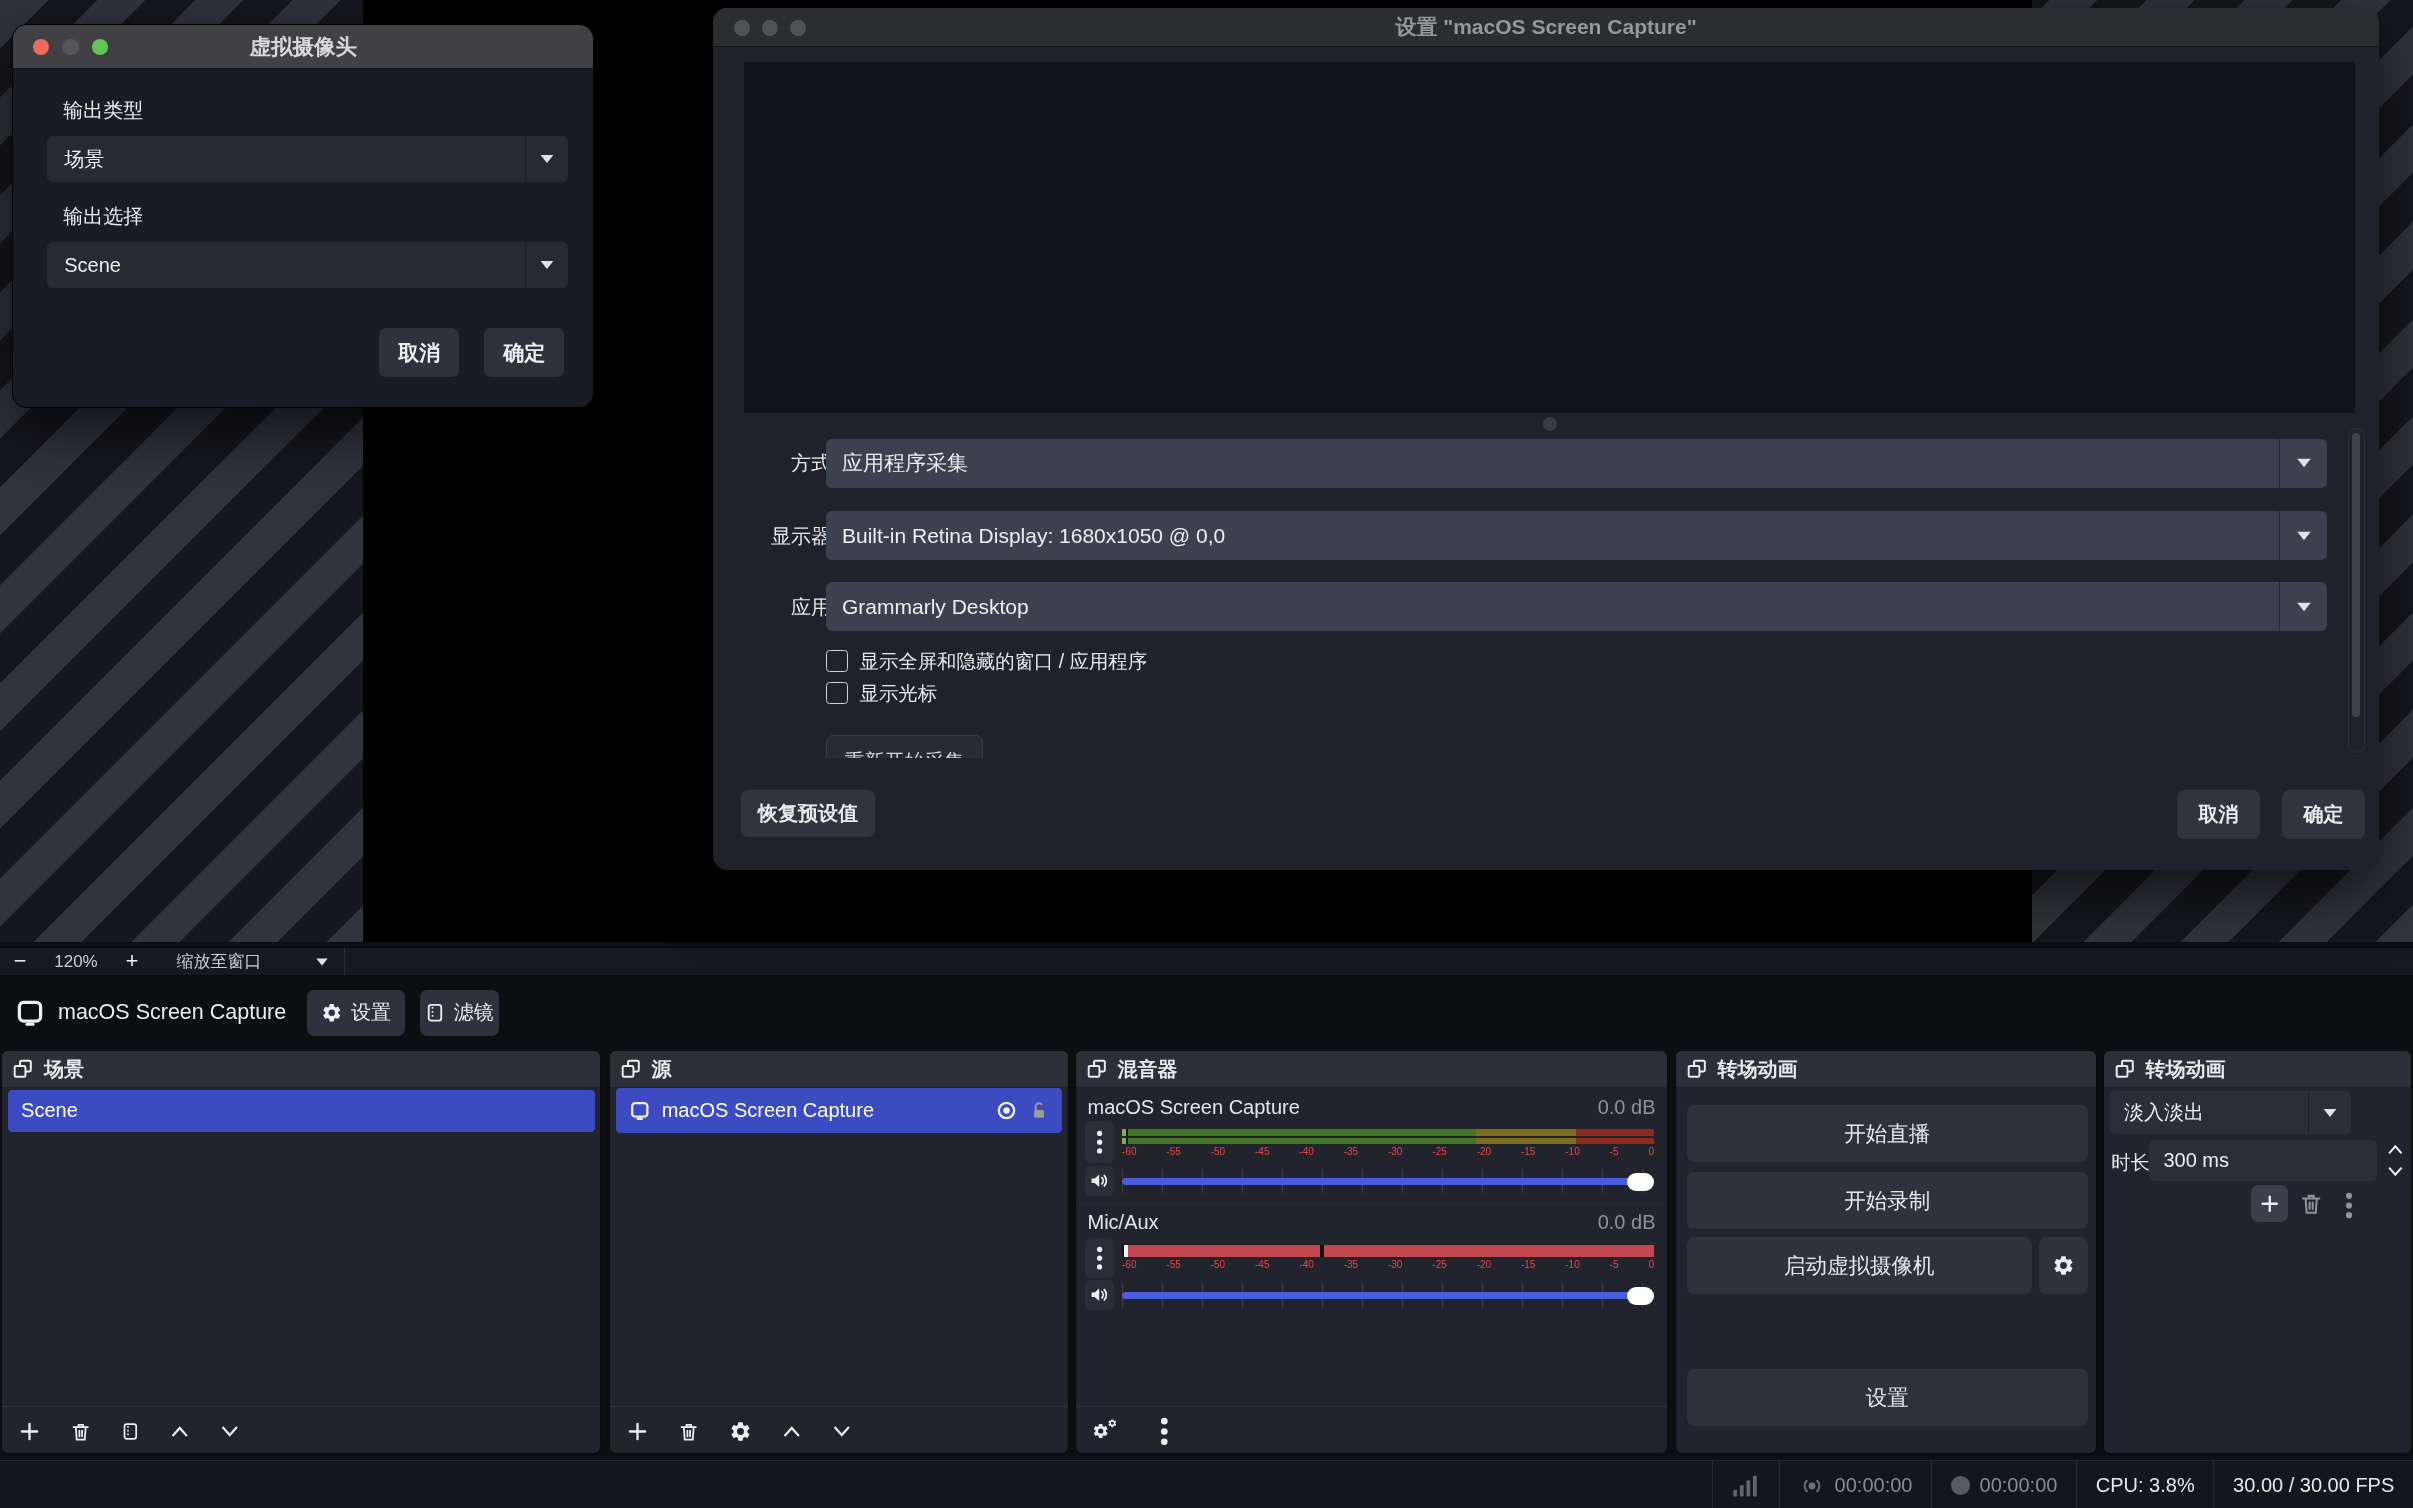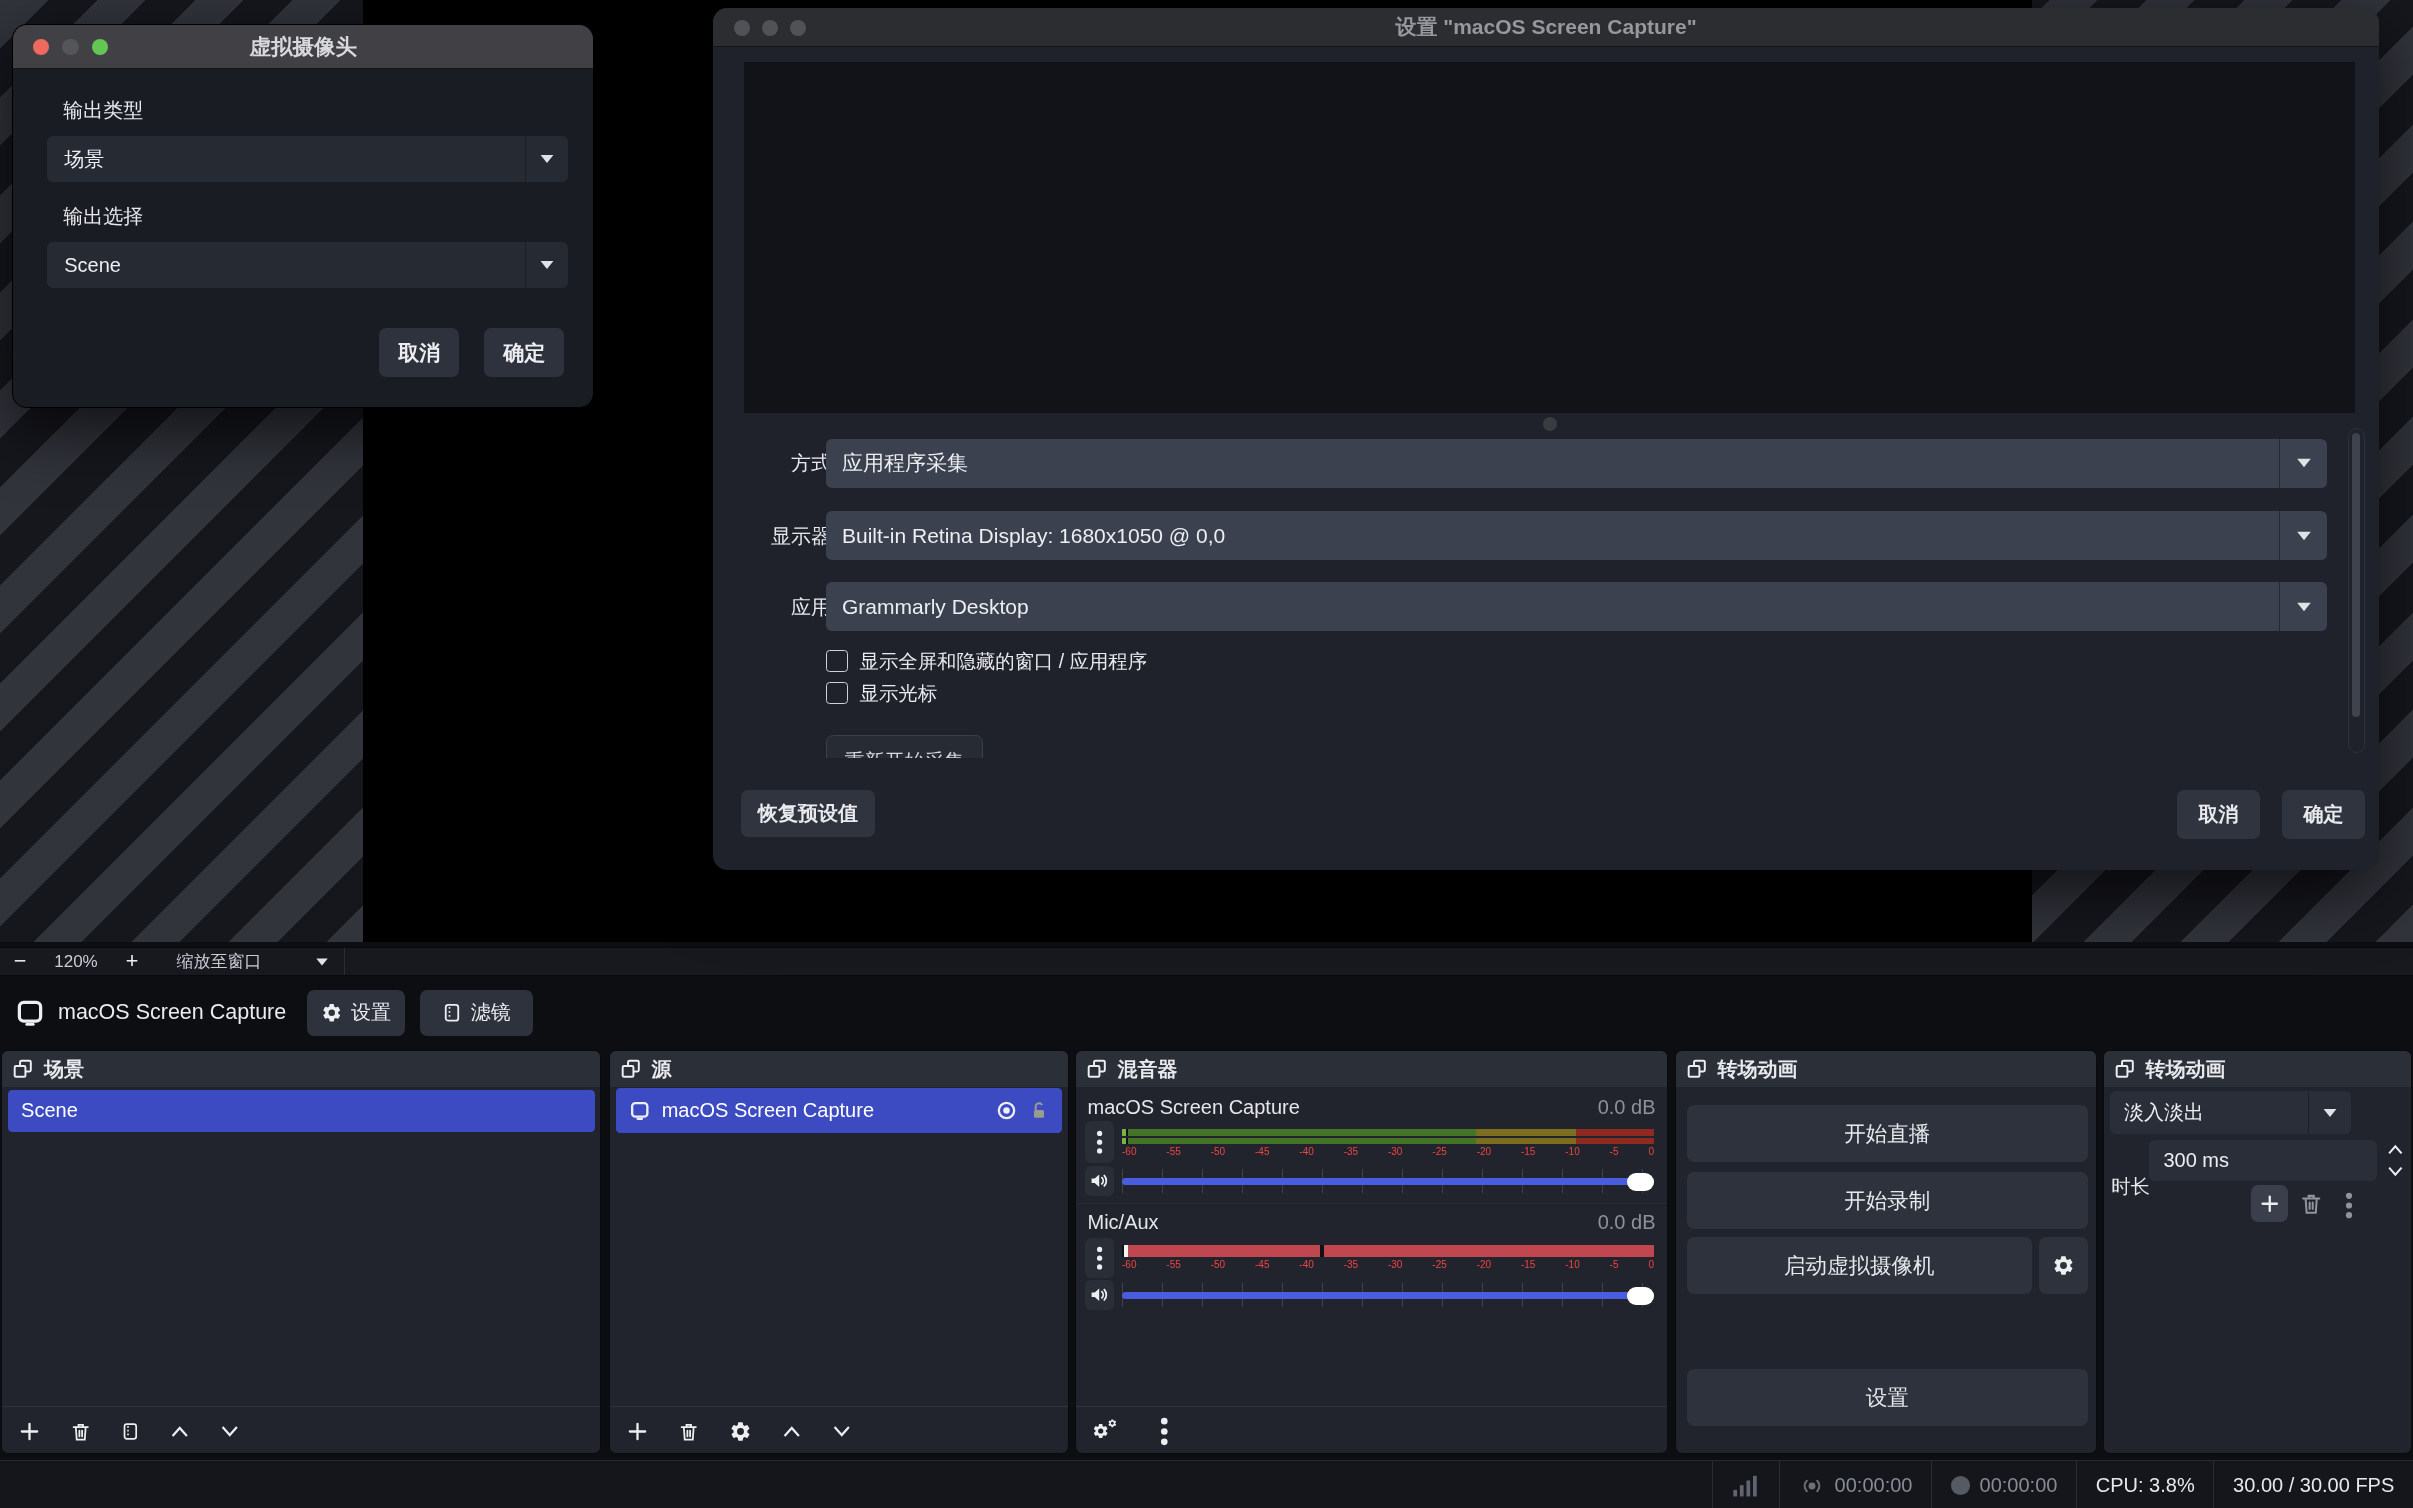--- a/index.html
+++ b/index.html
@@ -24,21 +24,21 @@
   .caret{width:0;height:0;border-left:8px solid transparent;border-right:8px solid transparent;
     border-top:10.8px solid #dfe2e6;}
 
   
   .srcbar{left:0;top:983px;width:2413px;height:59px;display:flex;align-items:center;}
   .srcbar .monitor{margin-left:15px;}
   .srcname{margin-left:13px;font-size:21.5px;color:#e9ebee;}
   .tbtn{position:absolute;height:46px;top:6.5px;background:#2e323c;border-radius:7.2px;
     display:flex;align-items:center;justify-content:center;gap:8.6px;font-size:20px;color:#eceef1;}
   .tbtn.settings{left:307px;width:98px;}
-  .tbtn.filters{left:420px;width:113px;}
+  .tbtn.filters{left:420px;width:79px;}
 
   
   .panel{top:1050px;height:404px;background:#21242c;border:0.7px solid #0a0b0d;
     border-radius:7.2px;box-sizing:border-box;overflow:hidden;}
   .phead{height:36px;background:#2b2f38;display:flex;align-items:center;gap:10px;
     padding:0 10px;font-size:20px;font-weight:bold;color:#e8eaee;}
   .pbody{position:relative;height:368px;}
   .ptools{position:absolute;left:0;right:0;bottom:0;height:48px;border-top:1.4px solid #2f323a;
     display:flex;align-items:center;gap:29px;padding-left:16px;color:#dfe2e6;}
   .p-scenes{left:1.4px;width:600px;}
@@ -84,21 +84,21 @@
   .cbtn.short{width:345px;}
   .gearbtn{position:absolute;left:363px;width:49px;height:57px;background:#2e323c;border-radius:7.2px;
     display:flex;align-items:center;justify-content:center;}
 
   
   .combo{background:#2a2e38;border-radius:5.7px;position:relative;display:flex;align-items:center;
     font-size:20px;color:#eceef1;}
   .combo .val{padding-left:14.4px;}
   .combo .arrowsec{position:absolute;right:0;top:0;bottom:0;width:42px;
     border-left:1.4px solid #1d2026;display:flex;align-items:center;justify-content:center;}
-  .tr-duration-label{position:absolute;left:7.2px;top:62px;font-size:19.4px;color:#e6e8eb;margin-top:24px;}
+  .tr-duration-label{position:absolute;left:7.2px;top:62px;font-size:19.4px;color:#e6e8eb;}
   .spinval{position:absolute;left:45px;top:53px;width:228px;height:41px;background:#2a2e38;
     border-radius:5.7px;display:flex;align-items:center;padding-left:14.4px;
     box-sizing:border-box;font-size:20px;color:#eceef1;}
   .spincol{position:absolute;left:279px;top:53px;width:24.4px;height:41px;display:flex;
     flex-direction:column;justify-content:space-between;}
   .spincol .sbtn{height:18.7px;display:flex;align-items:center;justify-content:center;}
   .plusbtn{position:absolute;left:147px;top:98px;width:37px;height:37px;background:#3a3f4b;
     border-radius:7.2px;display:flex;align-items:center;justify-content:center;}
   .tr-icon{position:absolute;top:103px;color:#8f939c;}
 

